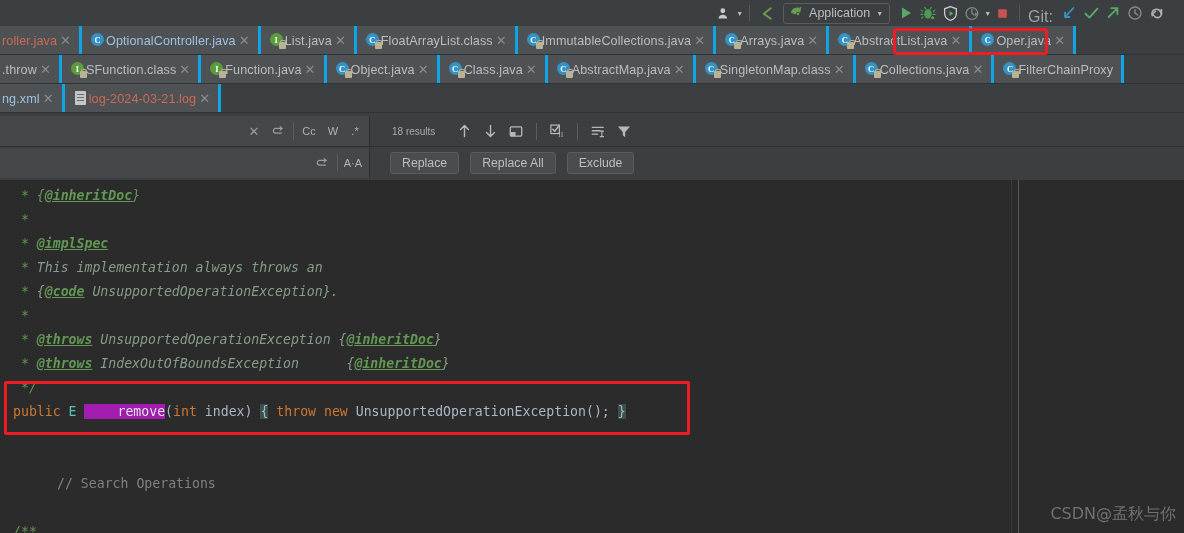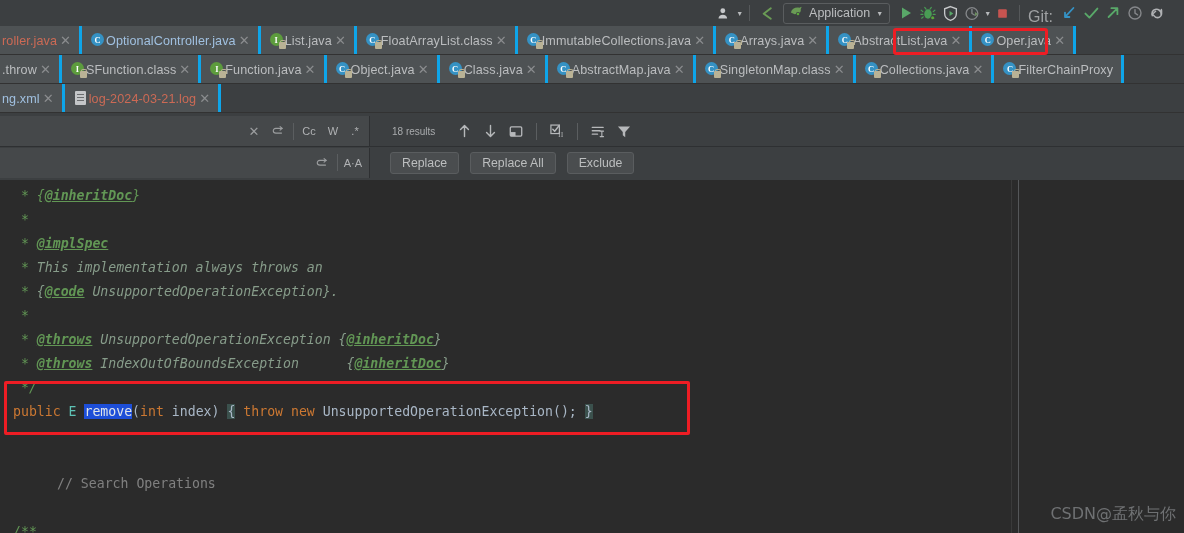--- a/index.html
+++ b/index.html
@@ -195,21 +195,21 @@
     color: #a9b7c6;
   }
   .cm   { color: #629755; font-style: italic; }
   .cmtag{ color: #629755; font-style: italic; text-decoration: underline; font-weight: bold;}
   .cmtx { color: #879c8a; font-style: italic; }
   .kw   { color: #cc7832; }
   .typ  { color: #5ec2b5; }
   .ident{ color: #a9b7c6; }
   .cls  { color: #a9b7c6; }
   .punc { color: #a9b7c6; }
-  .hl   { background: #1d4ed8; color: #dfe4e8; }
+  .hl   { background: #a21caf; color: #dfe4e8; padding-left: 33px; }
   .brace{ background: #3b514d; }
   .linecmt { color: #808080; margin-left: 44px; }
 
   
   .anno-code {
     position: absolute;
     border: 3px solid #ee1d24;
     border-radius: 2px;
     pointer-events: none;
     z-index: 25;

